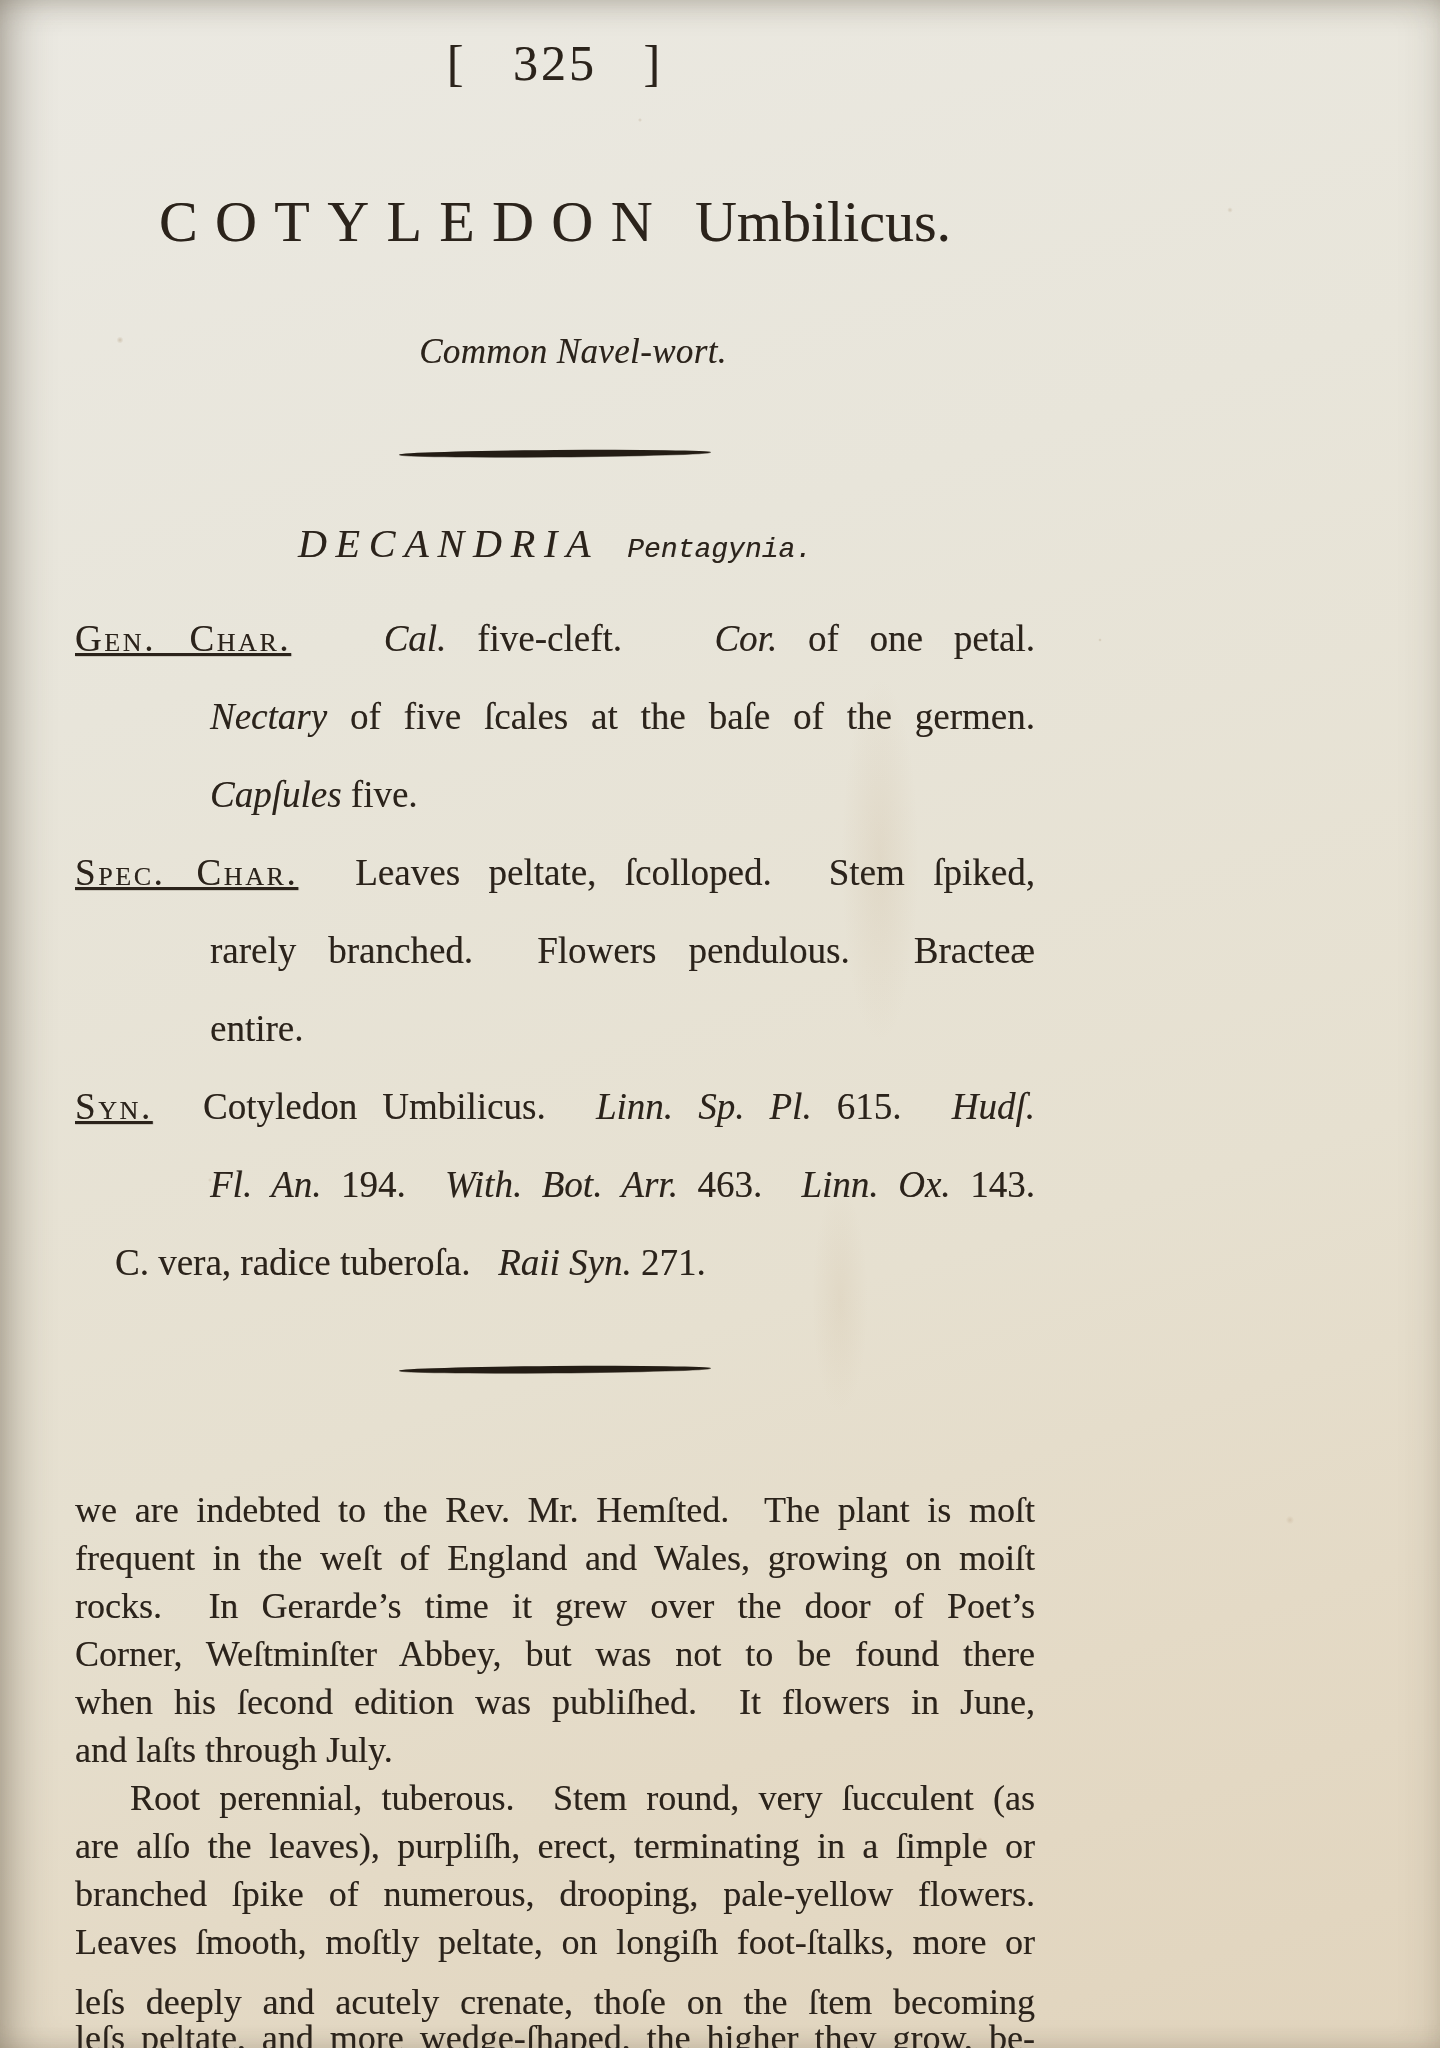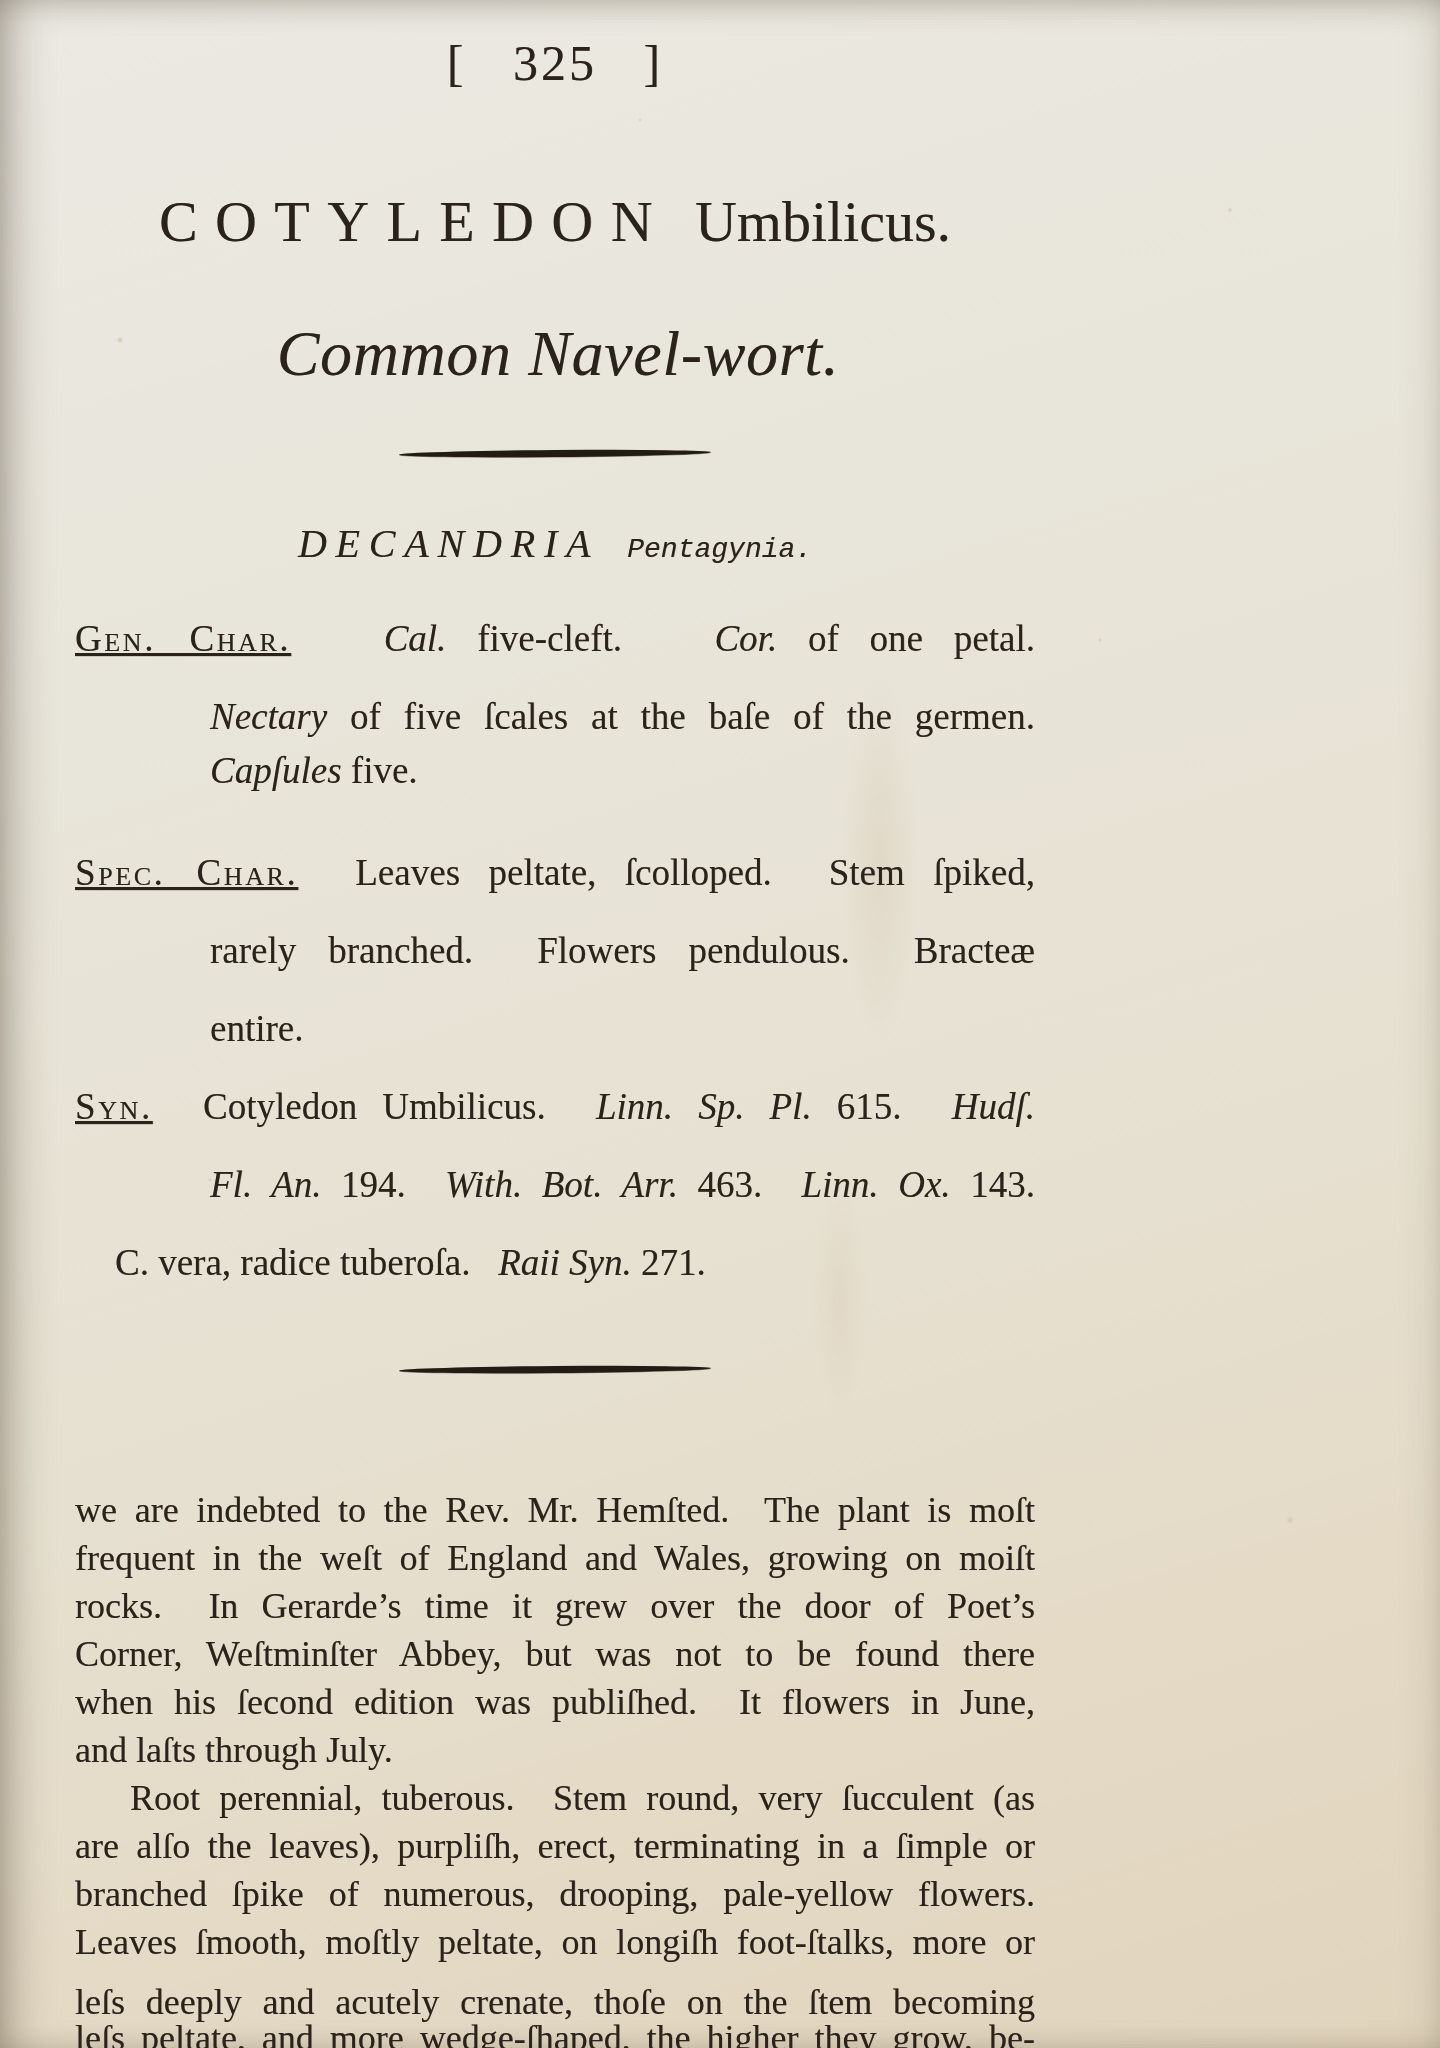--- a/index.html
+++ b/index.html
@@ -31,21 +31,21 @@
       radial-gradient(circle 4px at 980px 1840px, rgba(150,110,70,.22), transparent 70%),
       radial-gradient(circle 3px at 210px 1180px, rgba(140,105,60,.20), transparent 70%),
       radial-gradient(circle 2.5px at 1100px 640px, rgba(140,105,60,.26), transparent 70%);
   }
   .abs{position:absolute;}
   .center{left:75px;width:960px;text-align:center;}
 
   .pageno{top:34px;font-size:50px;white-space:pre;letter-spacing:3px;}
   .title{top:188px;font-size:58px;font-weight:normal;margin:0;}
   .genus{letter-spacing:.30em;margin-right:.18em;}
-  .subtitle{top:314px;font-size:64px;font-weight:normal;font-style:italic;margin:3px;letter-spacing:.01em;}
+  .subtitle{top:314px;font-size:35px;font-weight:normal;font-style:italic;margin:18px;letter-spacing:.01em;}
   .rule{left:399px;width:312px;height:7px;background:#231c14;border-radius:50%;transform:rotate(-.45deg);box-shadow:0 .5px .5px rgba(35,28,20,.5);}
   .rule1{top:450px;}
   .rule2{top:1366px;}
   .classif{top:520px;font-size:40px;font-style:italic;font-weight:normal;margin:0;}
   .class-name{letter-spacing:.22em;margin-right:.45em;text-align:center;}
   .order-name{font-size:28px;font-family:Liberation Mono, monospace;}
 
   .sline{position:absolute;left:75px;width:960px;font-size:37px;line-height:46px;white-space:pre-wrap;}
   .cont{left:210px;width:825px;}
   .cvera{left:115px;width:920px;}
@@ -74,21 +74,21 @@
 
   <div class="abs rule rule1"></div>
 
   <h3 class="abs center classif">
     <span class="class-name">DECANDRIA</span>
     <span class="order-name">Pentagynia.</span>
   </h3>
 
   <div class="sline just" style="top:616px"><span class="seg-sc">Gen. Char.</span><span class="seg-rm">   </span><span class="seg-it">Cal.</span><span class="seg-rm"> five-cleft.   </span><span class="seg-it">Cor.</span><span class="seg-rm"> of one petal.</span></div>
   <div class="sline cont just" style="top:694px"><span class="seg-it">Nectary</span><span class="seg-rm"> of five ſcales at the baſe of the germen.</span></div>
-  <div class="sline cont" style="top:748px"><span class="seg-it">Capſules</span><span class="seg-rm"> five.</span></div>
+  <div class="sline cont" style="top:772px"><span class="seg-it">Capſules</span><span class="seg-rm"> five.</span></div>
 
   <div class="sline just" style="top:850px"><span class="seg-sc">Spec. Char.</span><span class="seg-rm">  Leaves peltate, ſcolloped.  Stem ſpiked,</span></div>
   <div class="sline cont" style="top:1006px"><span class="seg-rm">entire.</span></div>
   <div class="sline cont just" style="top:928px"><span class="seg-rm">rarely branched.  Flowers pendulous.  Bracteæ</span></div>
 
   <div class="sline just" style="top:1084px"><span class="seg-sc">Syn.</span><span class="seg-rm">  Cotyledon Umbilicus.  </span><span class="seg-it">Linn. Sp. Pl.</span><span class="seg-rm"> 615.  </span><span class="seg-it">Hudſ.</span></div>
   <div class="sline cont just" style="top:1162px"><span class="seg-it">Fl. An.</span><span class="seg-rm"> 194.  </span><span class="seg-it">With. Bot. Arr.</span><span class="seg-rm"> 463.  </span><span class="seg-it">Linn. Ox.</span><span class="seg-rm"> 143.</span></div>
   <div class="sline cvera" style="top:1240px"><span class="seg-rm">C. vera, radice tuberoſa.   </span><span class="seg-it">Raii Syn.</span><span class="seg-rm"> 271.</span></div>
 
   <div class="abs rule rule2"></div>

